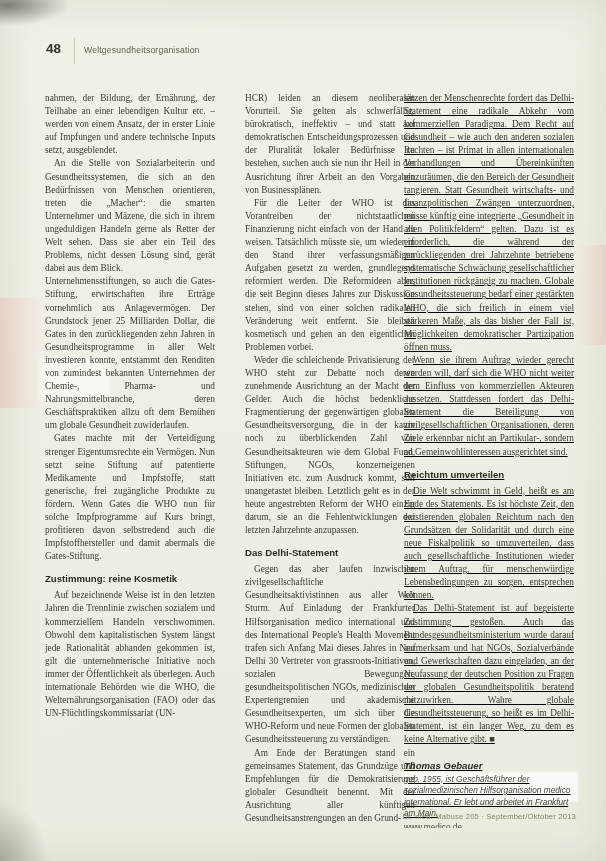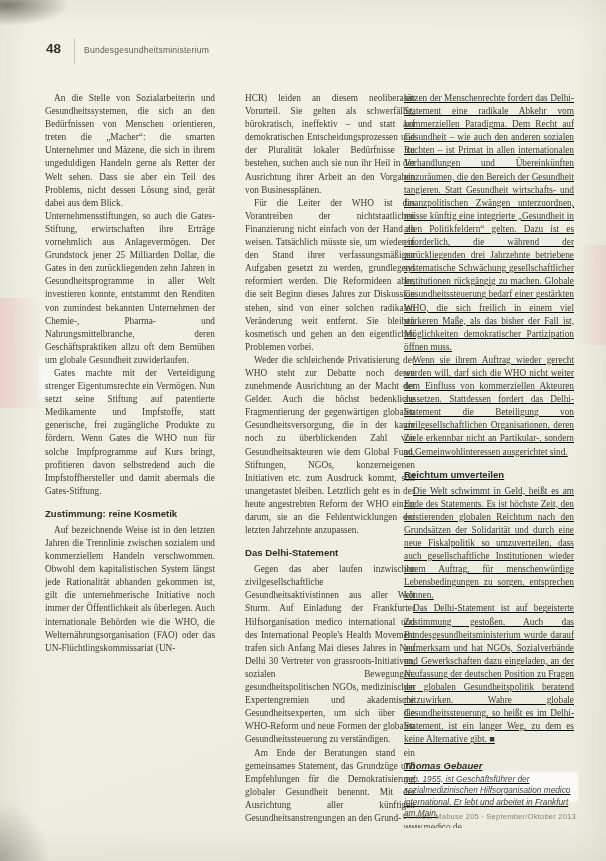--- a/index.html
+++ b/index.html
@@ -81,24 +81,25 @@
   <div class="smudge tl"></div>
   <div class="smudge bl"></div>
   <div class="smudge pink-left"></div>
   <div class="smudge pink-right"></div>
   <div class="smudge white-quote"></div>
   <div class="smudge white-bio"></div>
 
   <div class="header">
     <span class="pagenum">48</span>
     <span class="header-rule"></span>
-    <span class="section">Bundesgesundheitsministerium</span>
+    <span class="section">Weltgesundheitsorganisation</span>
   </div>
 
   <div class="col col1">
+    <p>nahmen, der Bildung, der Ernährung, der Teilhabe an einer lebendigen Kultur etc. – werden von einem Ansatz, der in erster Linie auf Impfungen und andere technische Inputs setzt, ausgeblendet.</p>
     <p class="ind">An die Stelle von Sozialarbeiterin und Gesundheitssystemen, die sich an den Bedürfnissen von Menschen orientieren, treten die „Macher“: die smarten Unternehmer und Mäzene, die sich in ihrem ungeduldigen Handeln gerne als Retter der Welt sehen. Dass sie aber ein Teil des Problems, nicht dessen Lösung sind, gerät dabei aus dem Blick.</p>
     <p>Unternehmensstiftungen, so auch die Gates-Stiftung, erwirtschaften ihre Erträge vornehmlich aus Anlagevermögen. Der Grundstock jener 25 Milliarden Dollar, die Gates in den zurückliegenden zehn Jahren in Gesundheitsprogramme in aller Welt investieren konnte, entstammt den Renditen von zumindest bekannten Unternehmen der Chemie-, Pharma- und Nahrungsmittelbranche, deren Geschäftspraktiken allzu oft dem Bemühen um globale Gesundheit zuwiderlaufen.</p>
     <p class="ind">Gates machte mit der Verteidigung strenger Eigentumsrechte ein Vermögen. Nun setzt seine Stiftung auf patentierte Medikamente und Impfstoffe, statt generische, frei zugängliche Produkte zu fördern. Wenn Gates die WHO nun für solche Impfprogramme auf Kurs bringt, profitieren davon selbstredend auch die Impfstoffhersteller und damit abermals die Gates-Stiftung.</p>
     <h3 class="sub">Zustimmung: reine Kosmetik</h3>
     <p class="ind">Auf bezeichnende Weise ist in den letzten Jahren die Trennlinie zwischen sozialem und kommerziellem Handeln verschwommen. Obwohl dem kapitalistischen System längst jede Rationalität abhanden gekommen ist, gilt die unternehmerische Initiative noch immer der Öffentlichkeit als überlegen. Auch internationale Behörden wie die WHO, die Welternährungsorganisation (FAO) oder das UN-Flüchtlingskommissariat (UN-</p>
   </div>
 
   <div class="col col2">
     <p>HCR) leiden an diesem neoliberalen Vorurteil. Sie gelten als schwerfällig, bürokratisch, ineffektiv – und statt auf demokratischen Entscheidungsprozessen und der Pluralität lokaler Bedürfnisse zu bestehen, suchen auch sie nun ihr Heil in der Ausrichtung ihrer Arbeit an den Vorgaben von Businessplänen.</p>
     <p class="ind">Für die Leiter der WHO ist das Vorantreiben der nichtstaatlichen Finanzierung nicht einfach von der Hand zu weisen. Tatsächlich müsste sie, um wieder in den Stand ihrer verfassungsmäßigen Aufgaben gesetzt zu werden, grundlegend reformiert werden. Die Reformideen aber, die seit Beginn dieses Jahres zur Diskussion stehen, sind von einer solchen radikalen Veränderung weit entfernt. Sie bleiben kosmetisch und gehen an den eigentlichen Problemen vorbei.</p>

